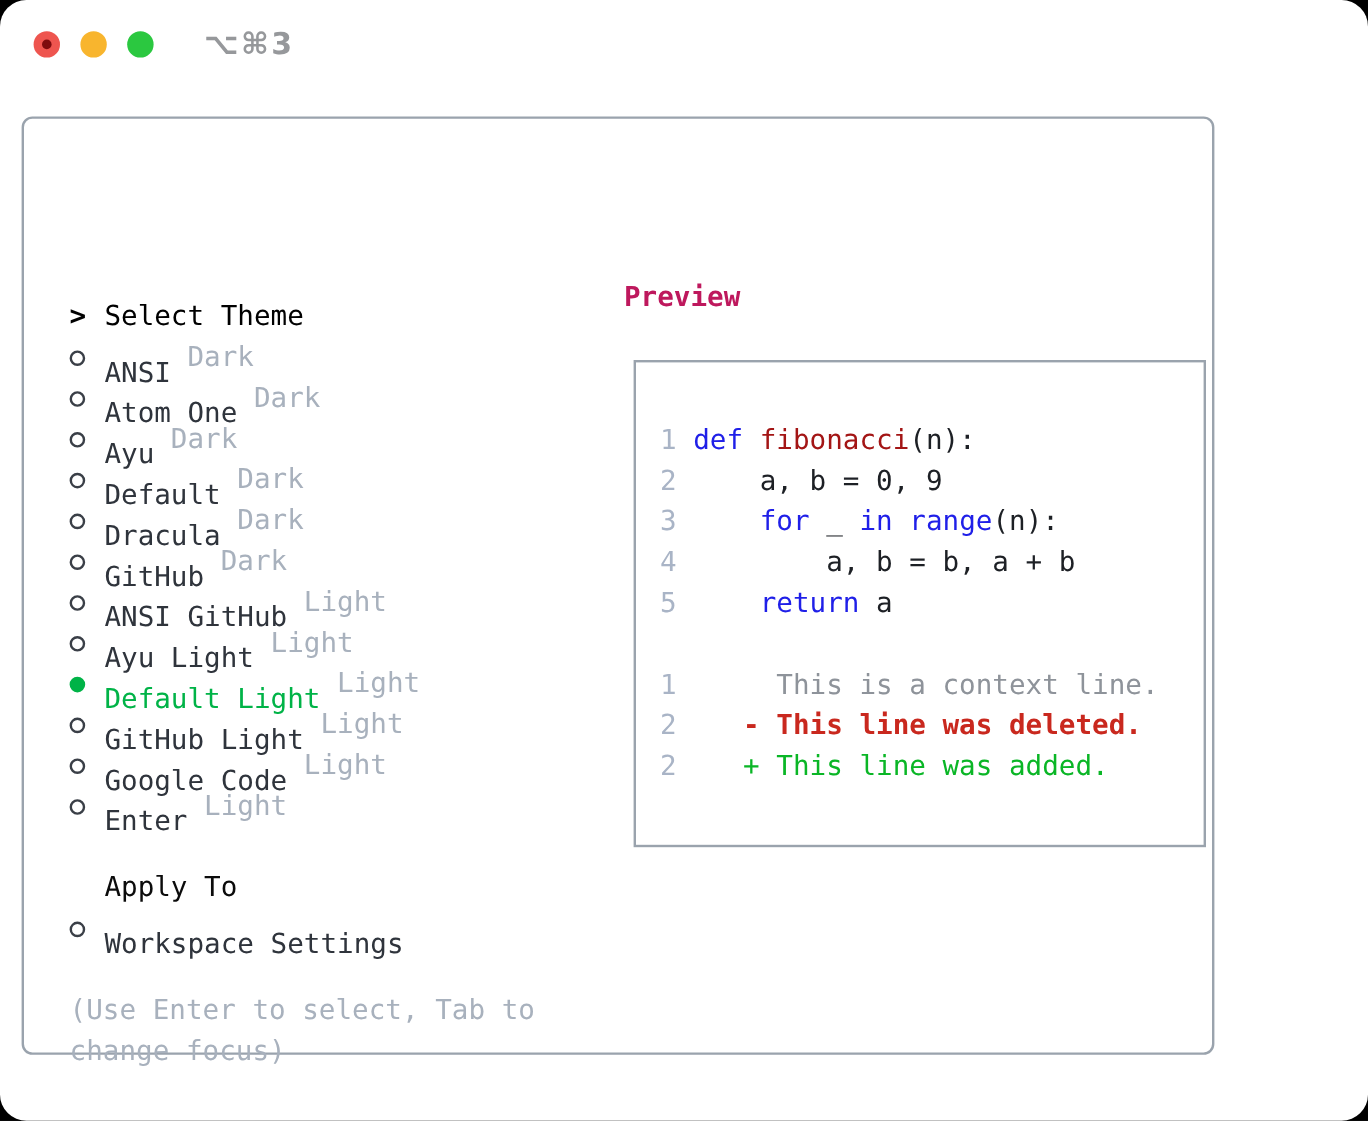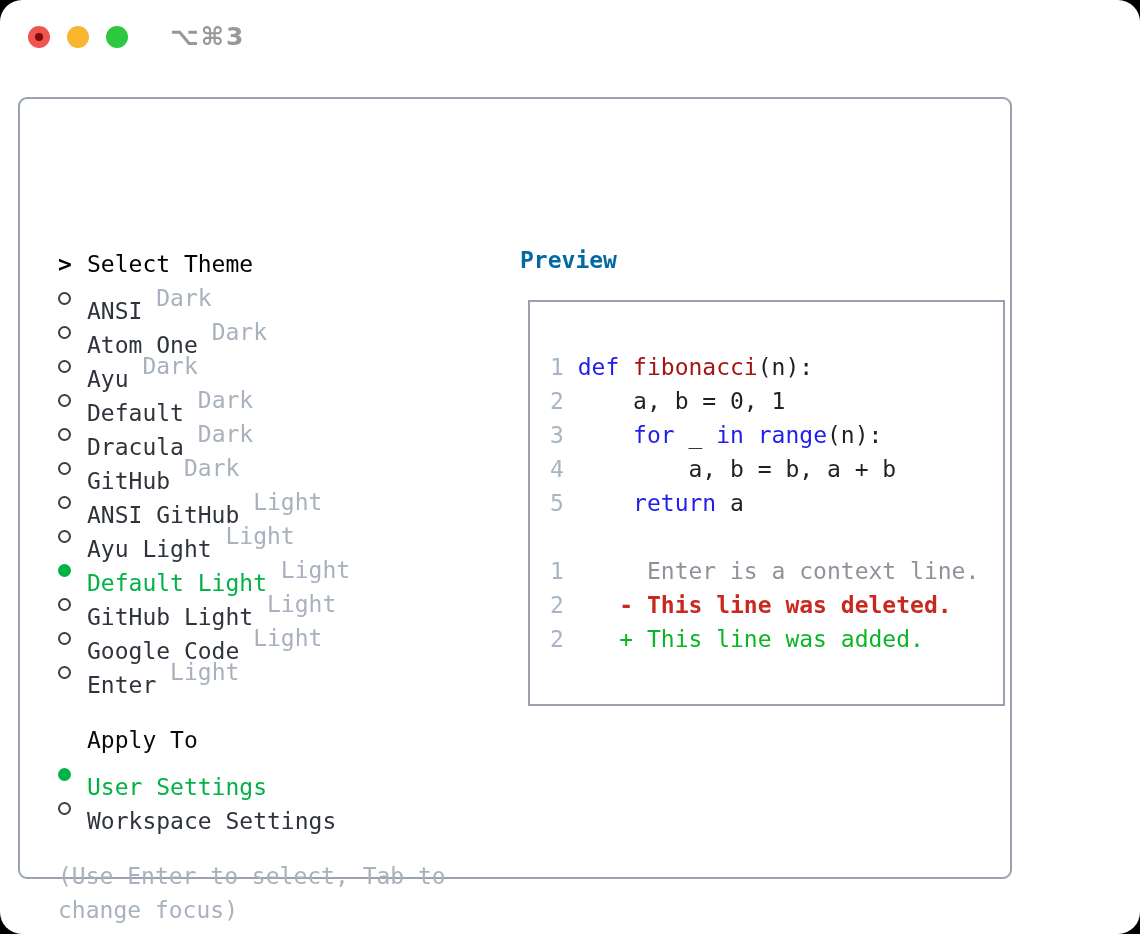--- a/index.html
+++ b/index.html
@@ -35,22 +35,22 @@
   .radio.sel{border-color:var(--green);background:var(--green);}
   .title-label{font-weight:normal;color:#000;}
   .item-name{color:#2f343c;margin-top:25px;}
   .item-name.sel{color:var(--green);}
   .variant{color:var(--muted);}
   .section-label{color:#0b0b0b;}
   .spacer{height:34px;}
   .help-line{height:34px;display:flex;align-items:center;color:var(--muted);white-space:pre;}
   
   .preview-title{
-    position:absolute;left:500px;top:144px;height:34px;display:flex;align-items:center;
-    font-size:23px;font-weight:bold;color:#0369a1;
+    position:absolute;left:500px;top:132px;height:34px;display:flex;align-items:center;
+    font-size:23px;font-weight:bold;color:#be185d;
   }
   .preview-box{
     position:absolute;left:508px;top:201px;width:477px;height:406px;
     border:2px solid var(--border);box-sizing:border-box;background:#fff;overflow:hidden;
   }
   .preview-box pre{
     margin:0;padding:48px 0 0 20px;font-family:"DejaVu Sans Mono",monospace;
     font-size:23px;line-height:34px;
   }
   .tk-lineno{color:#a9b4c6;}
@@ -99,39 +99,38 @@
         </div>
 
       <div class="spacer"></div>
 
       <div class="row">
         <span class="marker-cell"></span>
         <span class="section-label">Apply To</span>
       </div>
 
       <div id="apply-list">
-          <div class="row"><span class="marker-cell"><span class="radio sel"></span></span><span class="item-name sel">User Settings</span></div>
           <div class="row"><span class="marker-cell"><span class="radio"></span></span><span class="item-name">Workspace Settings</span></div>
         </div>
 
       <div class="spacer"></div>
 
       <div class="help-line">(Use Enter to select, Tab to</div>
       <div class="help-line">change focus)</div>
     </div>
 
     <div class="preview-title">Preview</div>
 
     <div class="preview-box">
       <pre id="preview-code"><span><span class="tk-lineno">1 </span><span class="tk-keyword">def </span><span class="tk-function">fibonacci</span><span class="tk-plain">(n):</span></span>
-<span><span class="tk-lineno">2 </span><span class="tk-plain">    a, b = 0, 1</span></span>
+<span><span class="tk-lineno">2 </span><span class="tk-plain">    a, b = 0, 9</span></span>
 <span><span class="tk-lineno">3 </span><span class="tk-plain">    </span><span class="tk-keyword">for</span><span class="tk-plain"> _ </span><span class="tk-keyword">in</span><span class="tk-plain"> </span><span class="tk-keyword">range</span><span class="tk-plain">(n):</span></span>
 <span><span class="tk-lineno">4 </span><span class="tk-plain">        a, b = b, a + b</span></span>
 <span><span class="tk-lineno">5 </span><span class="tk-plain">    </span><span class="tk-keyword">return</span><span class="tk-plain"> a</span></span>
 <span></span>
-<span><span class="tk-lineno">1</span><span class="tk-context">      Enter is a context line.</span></span>
+<span><span class="tk-lineno">1</span><span class="tk-context">      This is a context line.</span></span>
 <span><span class="tk-lineno">2</span><span class="tk-plain">    </span><span class="tk-deleted">- This line was deleted.</span></span>
 <span><span class="tk-lineno">2</span><span class="tk-plain">    </span><span class="tk-added">+ This line was added.</span></span>
 </pre>
     </div>
 
   </div>
 </div>
 
 </body></html>

